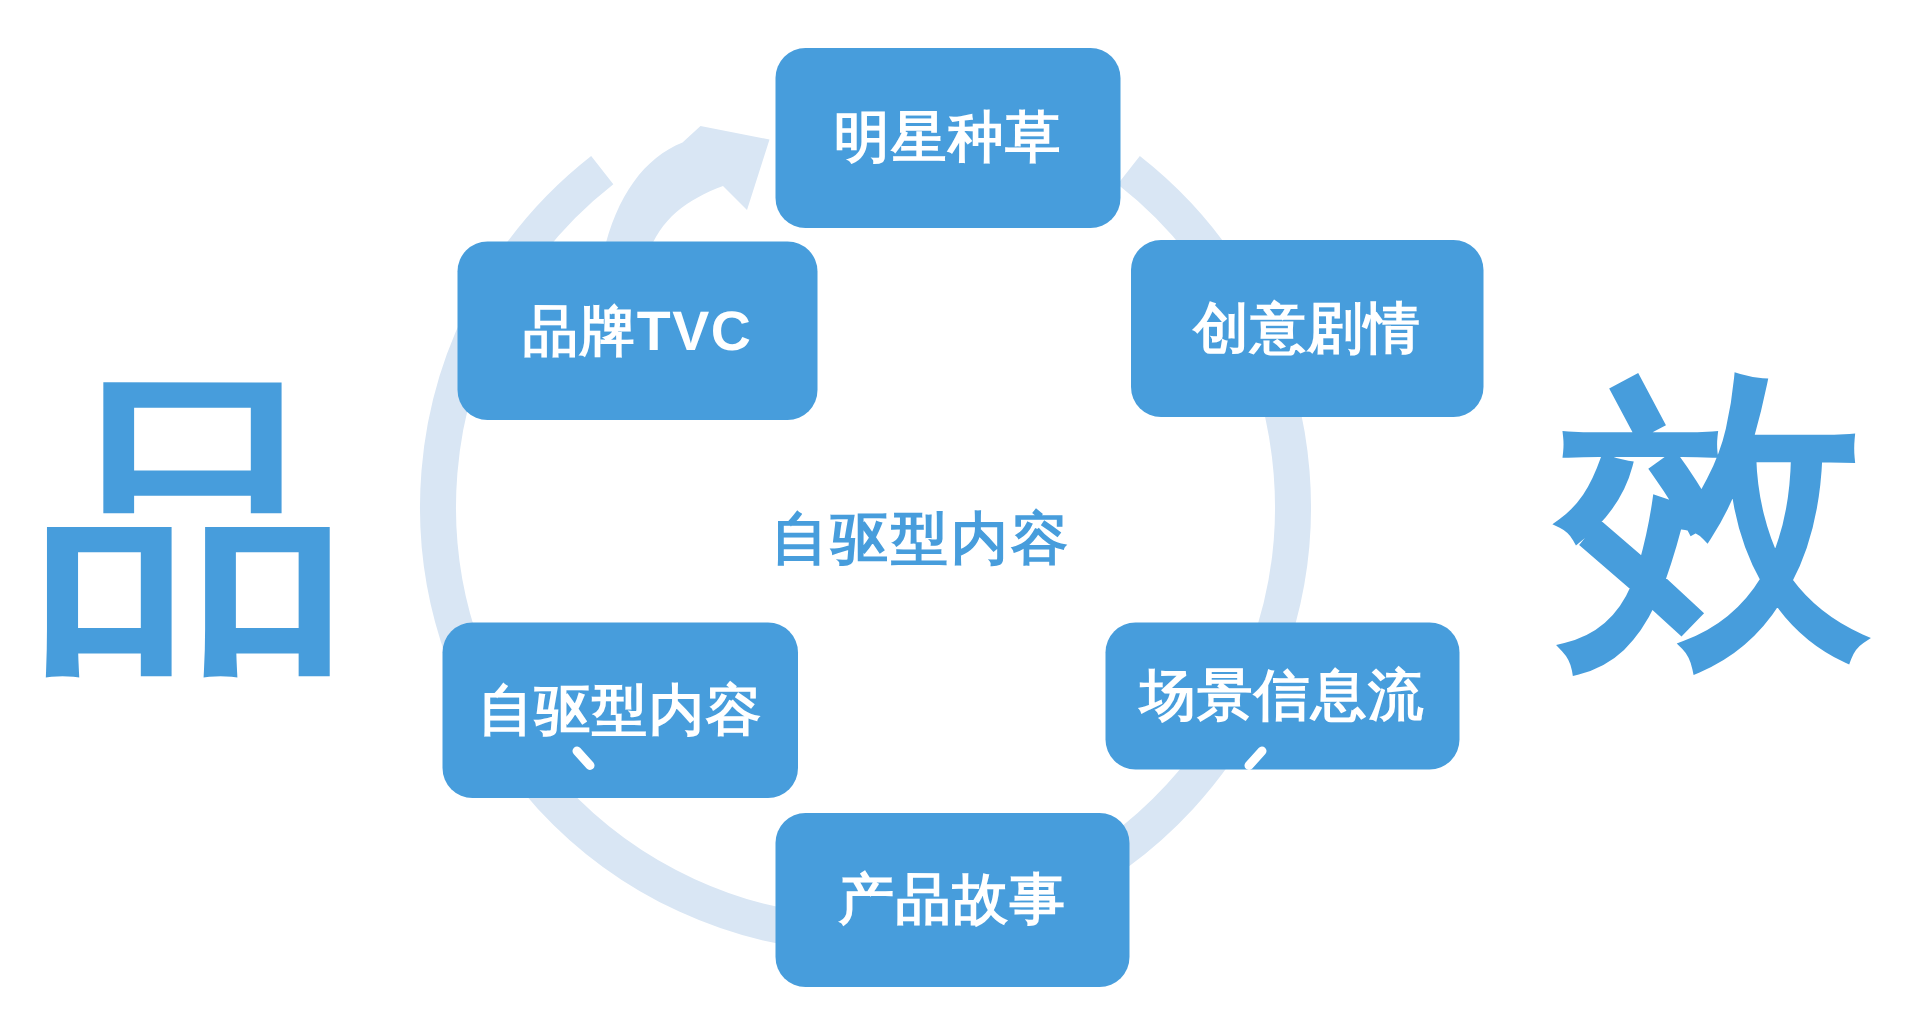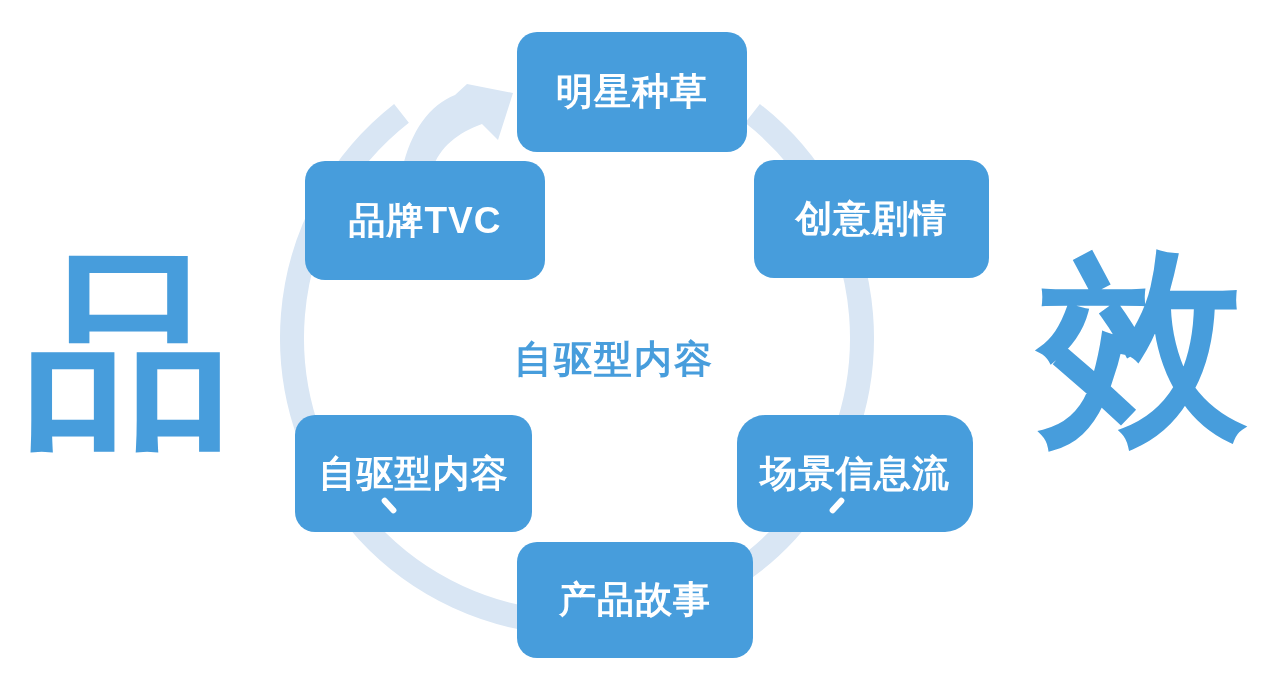--- a/index.html
+++ b/index.html
@@ -23,21 +23,21 @@
     background:var(--node-fill);
     border-radius:20px;
     display:flex;align-items:center;justify-content:center;
     color:var(--node-text);
     font-size:37px;font-weight:bold;letter-spacing:1px;
   }
   .node-top          {left:517px;top:32px; width:230px;height:120px;}
   .node-top-left     {left:305px;top:161px;width:240px;height:119px;}
   .node-top-right    {left:738px;top:160px;width:235px;height:118px;margin-left:16px;}
   .node-bottom-left  {left:295px;top:415px;width:237px;height:117px;}
-  .node-bottom-right {left:737px;top:415px;width:236px;height:117px;border-radius:28px;}
+  .node-bottom-right {left:737px;top:415px;width:236px;height:98px;}
   .node-bottom       {left:517px;top:542px;width:236px;height:116px;}
   .big-char{
     position:absolute;z-index:2;
     display:flex;align-items:center;justify-content:center;
     color:var(--accent-text);
     font-size:208px;font-weight:bold;line-height:1;
   }
   .big-left {left:16px;  top:250px;width:224px;height:204px;}
   .big-right{left:1030px;top:243px;width:226px;height:204px;}
   .center-label{

